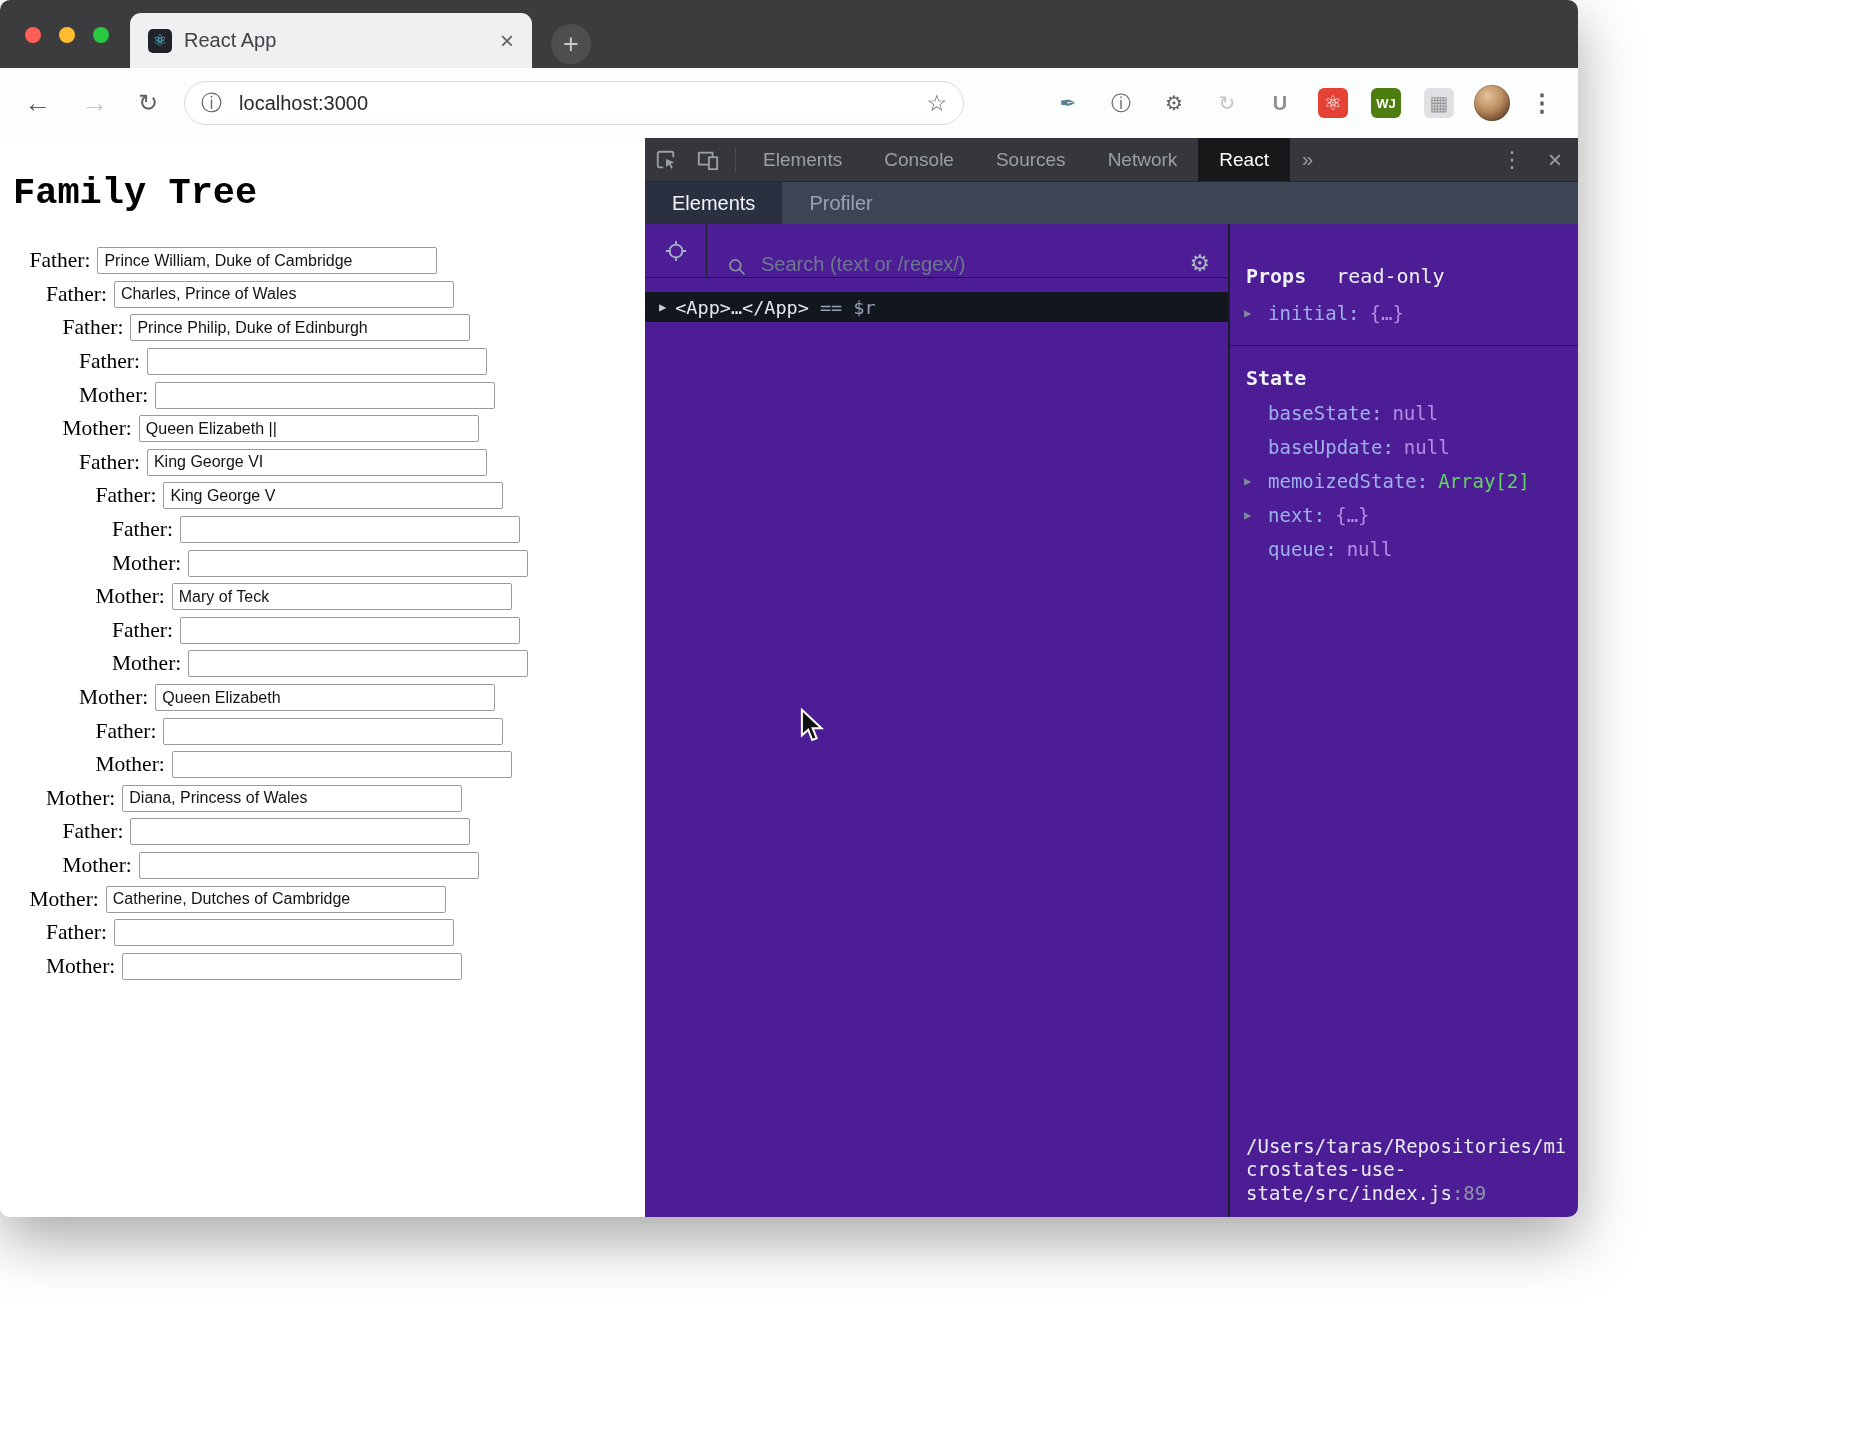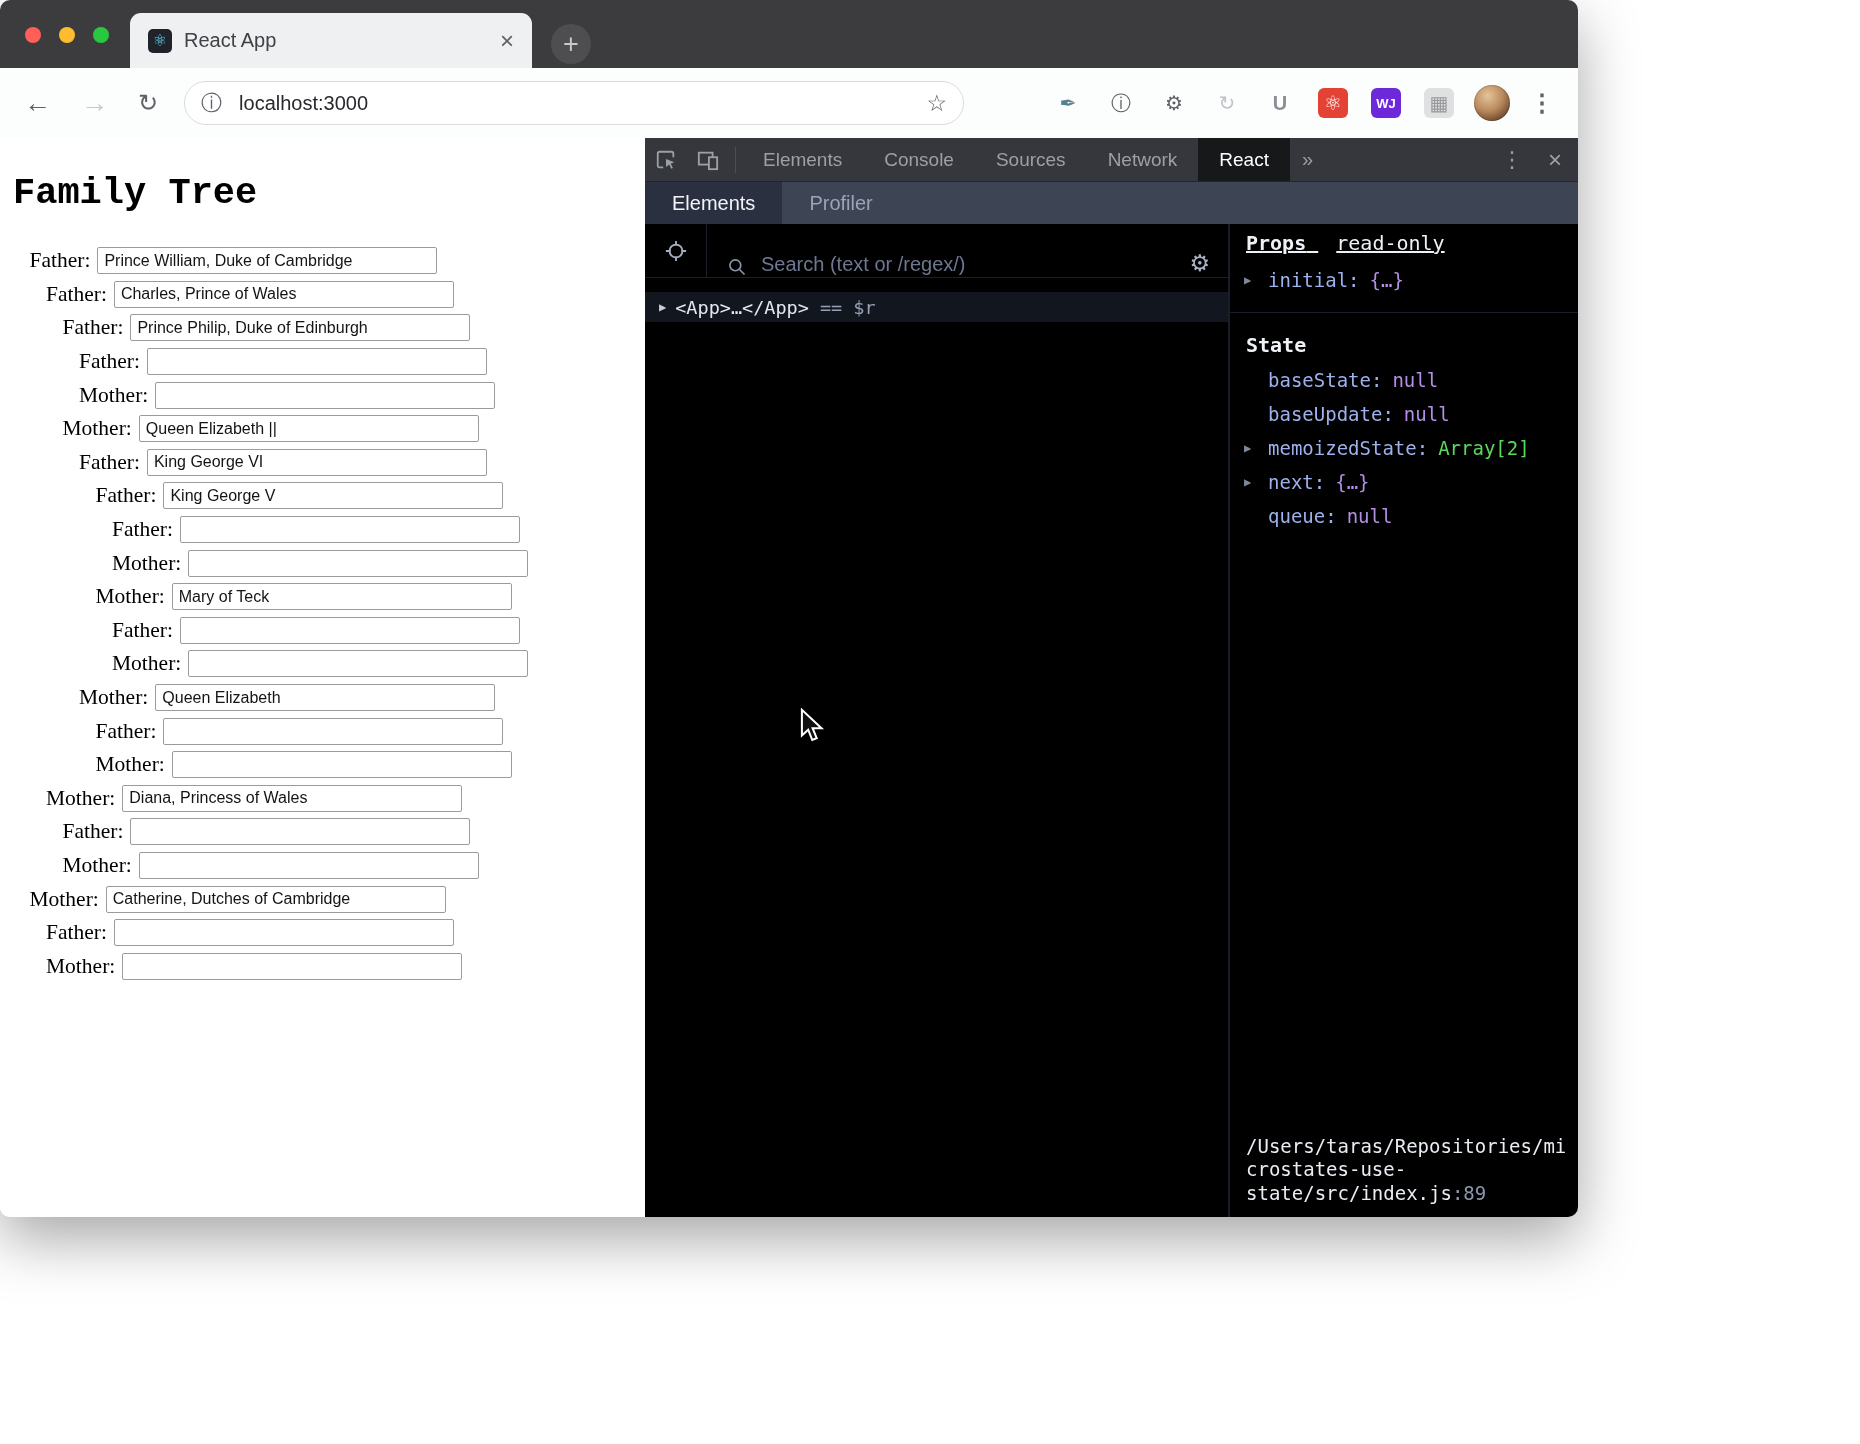--- a/index.html
+++ b/index.html
@@ -64,21 +64,21 @@
   }
   .page-title { margin: 4px 0 30px 0; font-size: 37px; font-weight: 700; color: #000; font-family: Liberation Mono, monospace; }
   .ft-row { display: flex; align-items: center; height: 33.6px; }
   .ft-label { font-size: 21.5px; margin-right: 7px; white-space: nowrap; color: #000; }
   .ft-input {
     width: 340px; height: 27px; border: 1px solid #9b9b9b; border-radius: 2px;
     padding: 1px 6px; font-family: "Liberation Sans", sans-serif;
     font-size: 16px; color: #141414; background: #fff;
   }
   
-  .devtools { position: absolute; left: 645px; top: 0; width: 933px; height: 1079px; background: #000000; }
+  .devtools { position: absolute; left: 645px; top: 0; width: 933px; height: 1079px; background: #4c1d95; }
   .dt-tabs {
     height: 44px; background: #35373c; border-bottom: 1px solid #232528;
     display: flex; align-items: center; color: #9aa0a6; font-size: 19px;
   }
   .dt-iconbtn { width: 42px; height: 44px; display: flex; align-items: center; justify-content: center; }
   .dt-sep { width: 1px; height: 26px; background: #4a4d52; margin: 0 6px; }
   .dt-tablist { display: flex; height: 100%; align-items: stretch; }
   .dt-tab { padding: 0 21px; display: flex; align-items: center; }
   .dt-tab.active { background: #17181a; color: #ffffff; }
   .dt-more { padding: 0 12px; font-size: 20px; }
@@ -106,21 +106,21 @@
   .tree-arrow { font-size: 12px; color: #c6cddb; margin-right: 9px; }
   .tree-tag { color: #e3e7ef; }
   .tree-suffix { color: #96a0b5; margin-left: 11px; }
   .dt-bottombar { position: absolute; left: 0; right: 0; bottom: 0; height: 40px; background: #333a4a; display: flex; }
   .app-tab { width: 88px; background: #1e2330; color: #e8ebf2; font-size: 19px;
     display: flex; align-items: center; justify-content: center; }
   .dt-right {
     position: absolute; left: 583px; right: 0; top: 0; bottom: 0;
     border-left: 2px solid #1a1e29; font-family: "DejaVu Sans Mono", monospace;
   }
-  .props-header { margin: 7px 0 0 16px; font-size: 20px; color: #eef1f6; text-decoration: underline; }
+  .props-header { margin: 40px 0 0 16px; font-size: 20px; color: #eef1f6; }
   .ph-title { font-weight: bold; }
   .ph-mode { margin-left: 18px; }
   .kv-row { margin: 15px 0 0 14px; font-size: 19px; line-height: 19px;
     display: flex; align-items: center; white-space: nowrap; }
   .props-list .kv-row { margin-top: 16px; }
   .state-list .kv-row:first-child { margin-top: 14px; }
   .kv-arrow { width: 24px; font-size: 12px; color: #7e889d; flex: none; }
   .kv-value { margin-left: 10px; }
   .section-divider { height: 1px; background: #1b1f2c; margin-top: 22px; }
   .state-header { margin: 20px 0 0 16px; font-size: 20px; font-weight: bold; color: #eef1f6; }
@@ -158,21 +158,21 @@
       <span class="star">☆</span>
     </div>
     <div class="toolbar-right">
       <div class="ext-icons">
           <div class="ext-icon" style="color: rgb(87, 128, 143);">✒</div>
           <div class="ext-icon" style="color: rgb(95, 99, 104);">ⓘ</div>
           <div class="ext-icon" style="color: rgb(95, 99, 104);">⚙</div>
           <div class="ext-icon" style="color: rgb(192, 195, 199);">↻</div>
           <div class="ext-icon" style="color: rgb(139, 142, 146); font-weight: bold;">U</div>
           <div class="ext-icon" style="color: rgb(255, 255, 255); background: rgb(227, 66, 52);">⚛</div>
-          <div class="ext-icon" style="color: rgb(255, 255, 255); background: #6d28d9; font-size: 13px; font-weight: bold;">WJ</div>
+          <div class="ext-icon" style="color: rgb(255, 255, 255); background: #4d7c0f; font-size: 13px; font-weight: bold;">WJ</div>
           <div class="ext-icon" style="color: rgb(151, 153, 156); background: rgb(223, 224, 226);">▦</div>
         </div>
       <div class="avatar"></div>
       <span class="menu-dots">⋮</span>
     </div>
   </div>
 
   <div class="main">
 
     <div class="page">

